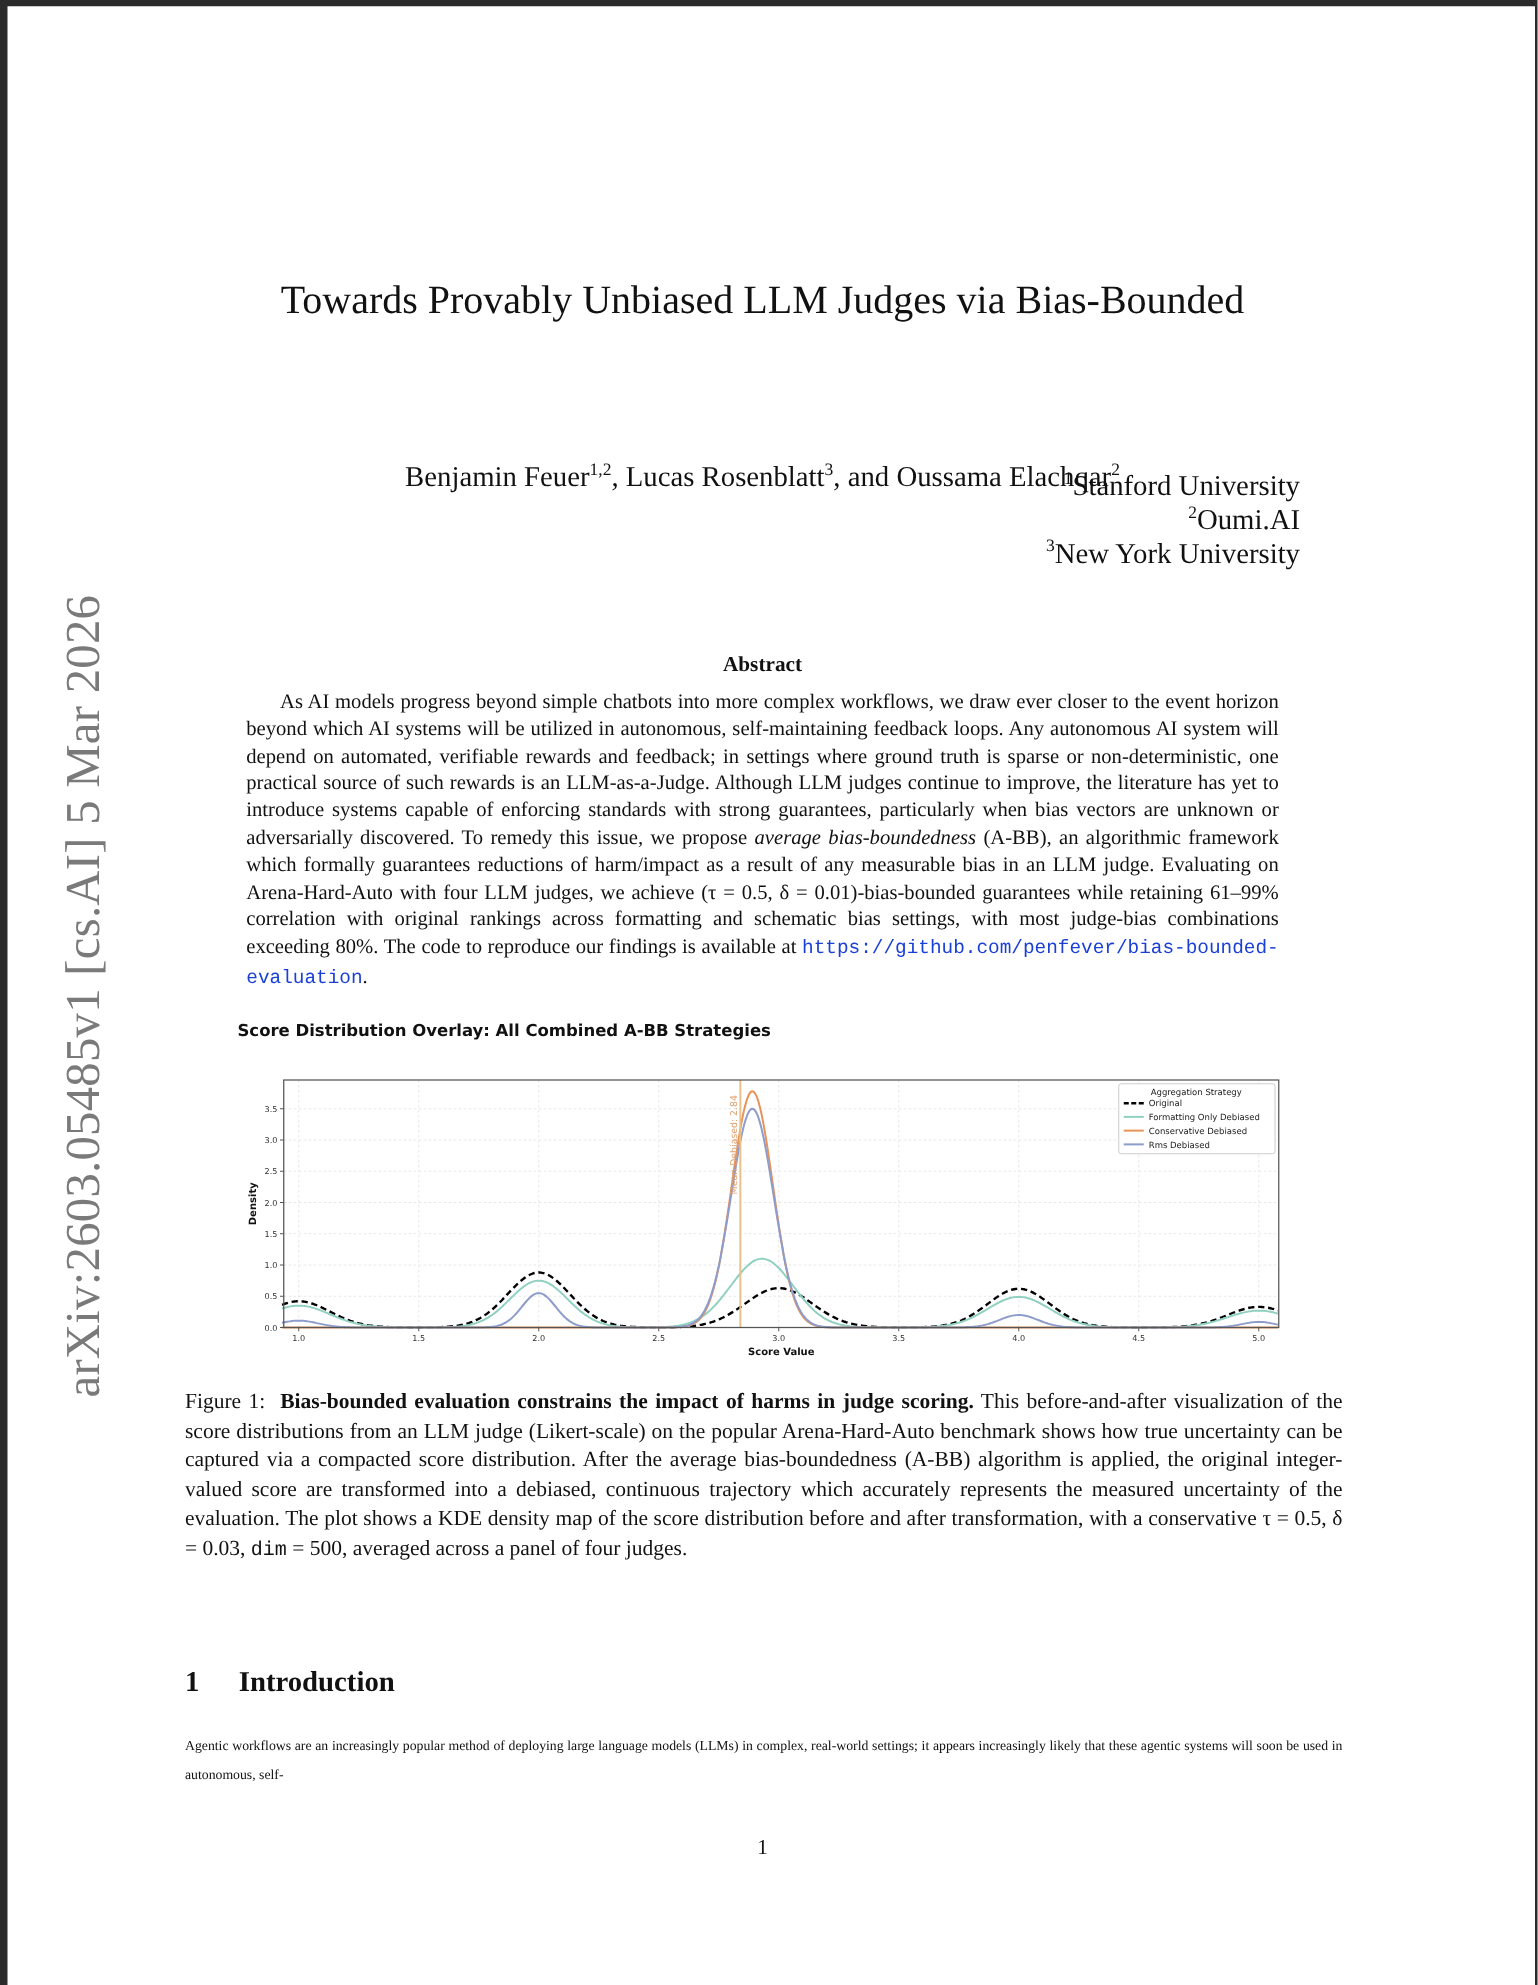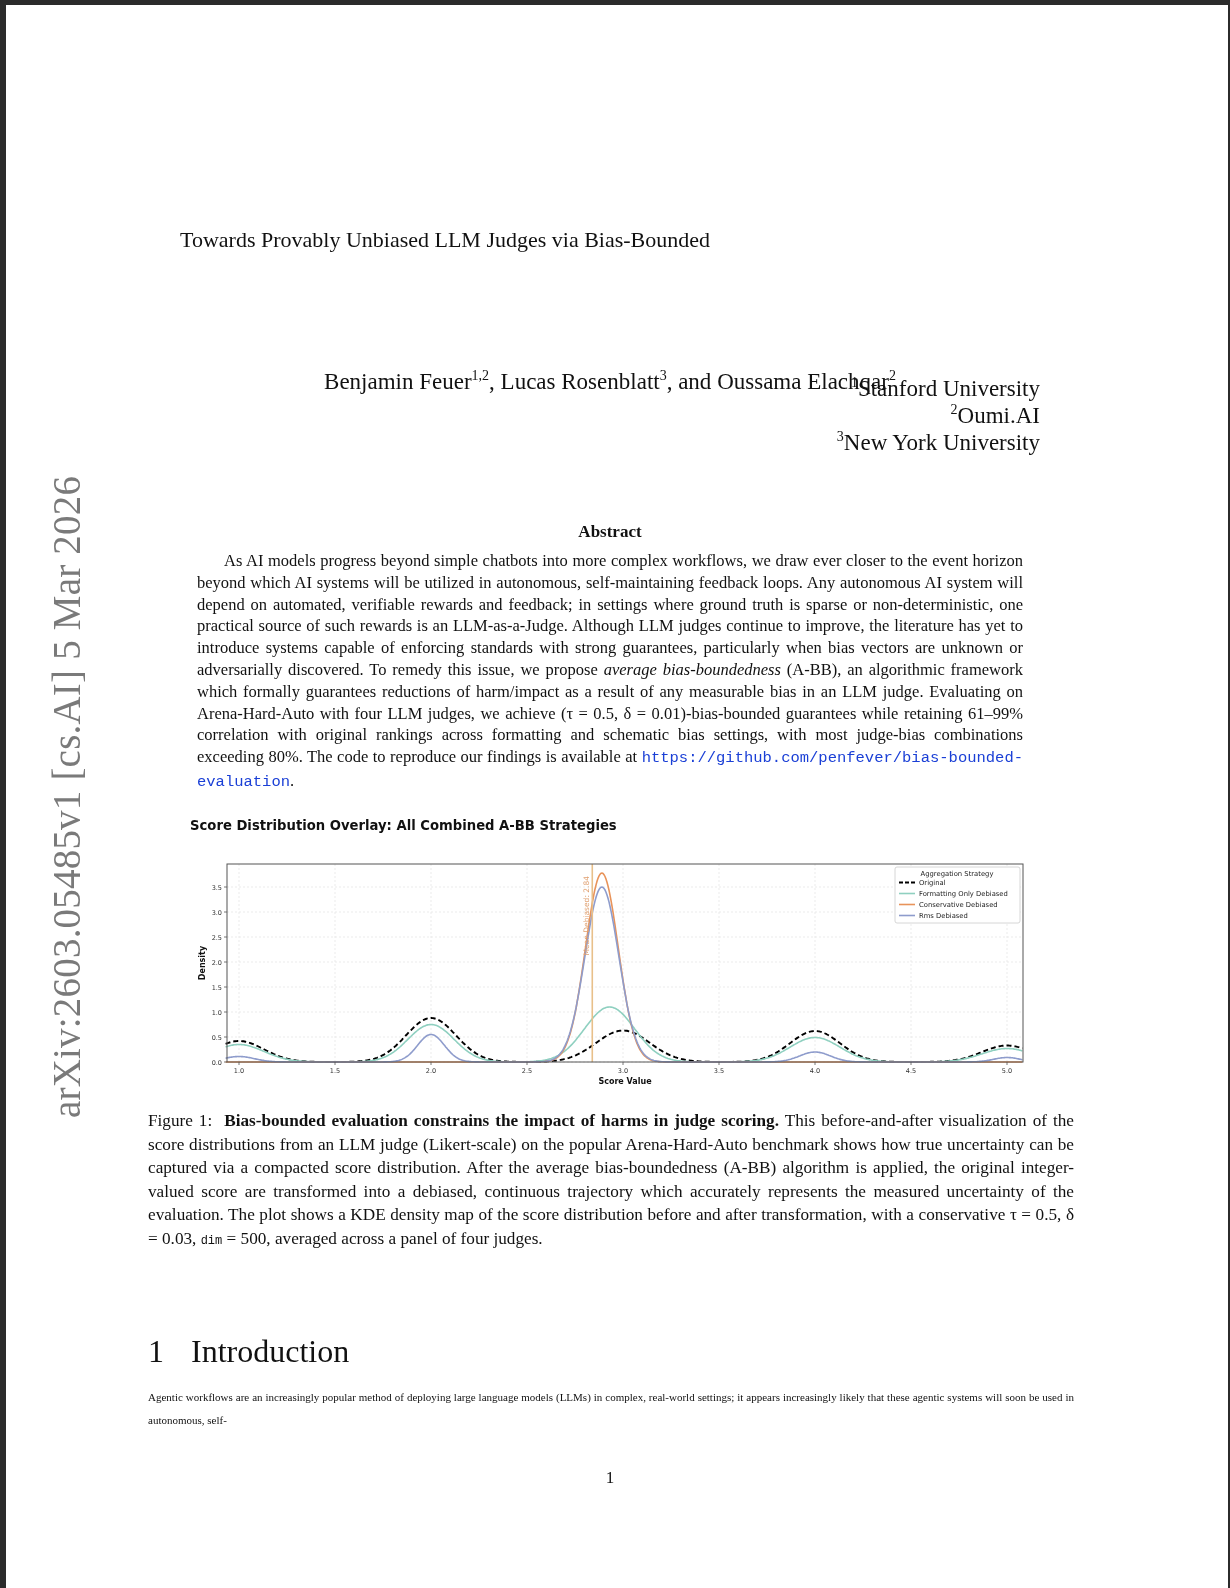--- a/index.html
+++ b/index.html
@@ -12,21 +12,21 @@
     position:absolute; left:6px; top:5px; width:1222px; height:1583px;
     background:#ffffff;
   }
   .arxiv-stamp {
     position:absolute; left:44px; top:1118px;
     transform-origin:0 0; transform:rotate(-90deg);
     font-size:39px; color:#7a7a7a; white-space:nowrap; letter-spacing:0.2px;
   }
   .title {
     position:absolute; left:180px; width:860px; top:218px;
-    font-size:22px; line-height:43px; color:#111;
+    text-align:center; font-size:32px; line-height:43px; color:#111;
   }
   .authors {
     position:absolute; left:180px; width:860px; top:327px;
     text-align:center; font-size:23px; line-height:30px;margin-top:40px;
   }
   .affils {
     position:absolute; left:180px; width:860px; top:375px;
     text-align:right; font-size:23px; line-height:27px;
   }
   sup { font-size:14px; line-height:0; vertical-align:9px; }
@@ -42,23 +42,23 @@
   .abstract-body a { color:#1a3fd6; font-family:"Liberation Mono", monospace; font-size:15.5px; text-decoration:none; }
   .chart-title {
     position:absolute; left:190px; width:850px; top:818px;
     text-align:left; font-family:"DejaVu Sans", sans-serif; font-weight:bold; font-size:13.2px;
   }
   .plot-svg { position:absolute; left:0; top:0; }
   .caption {
     position:absolute; left:148px; width:926px; top:1109px;
     font-size:17.2px; line-height:23.6px; text-align:justify;
   }
-  .mono { font-family:"Liberation Mono", monospace; font-size:12px; }
+  .mono { font-family:"Liberation Mono", monospace; font-size:16px; }
   .sec-head {
-    position:absolute; left:148px; top:1333px; font-size:32px; font-weight:normal;
+    position:absolute; left:148px; top:1333px; font-size:23px; font-weight:bold;
   }
   .sec-head .num { display:inline-block; width:43px; }
   .intro-body {
     position:absolute; left:148px; width:926px; top:1386px;
     font-size:11px; line-height:23px; text-align:justify;
   }
   .page-num {
     position:absolute; left:590px; width:40px; top:1468px; text-align:center; font-size:17px;
   }
 </style>

